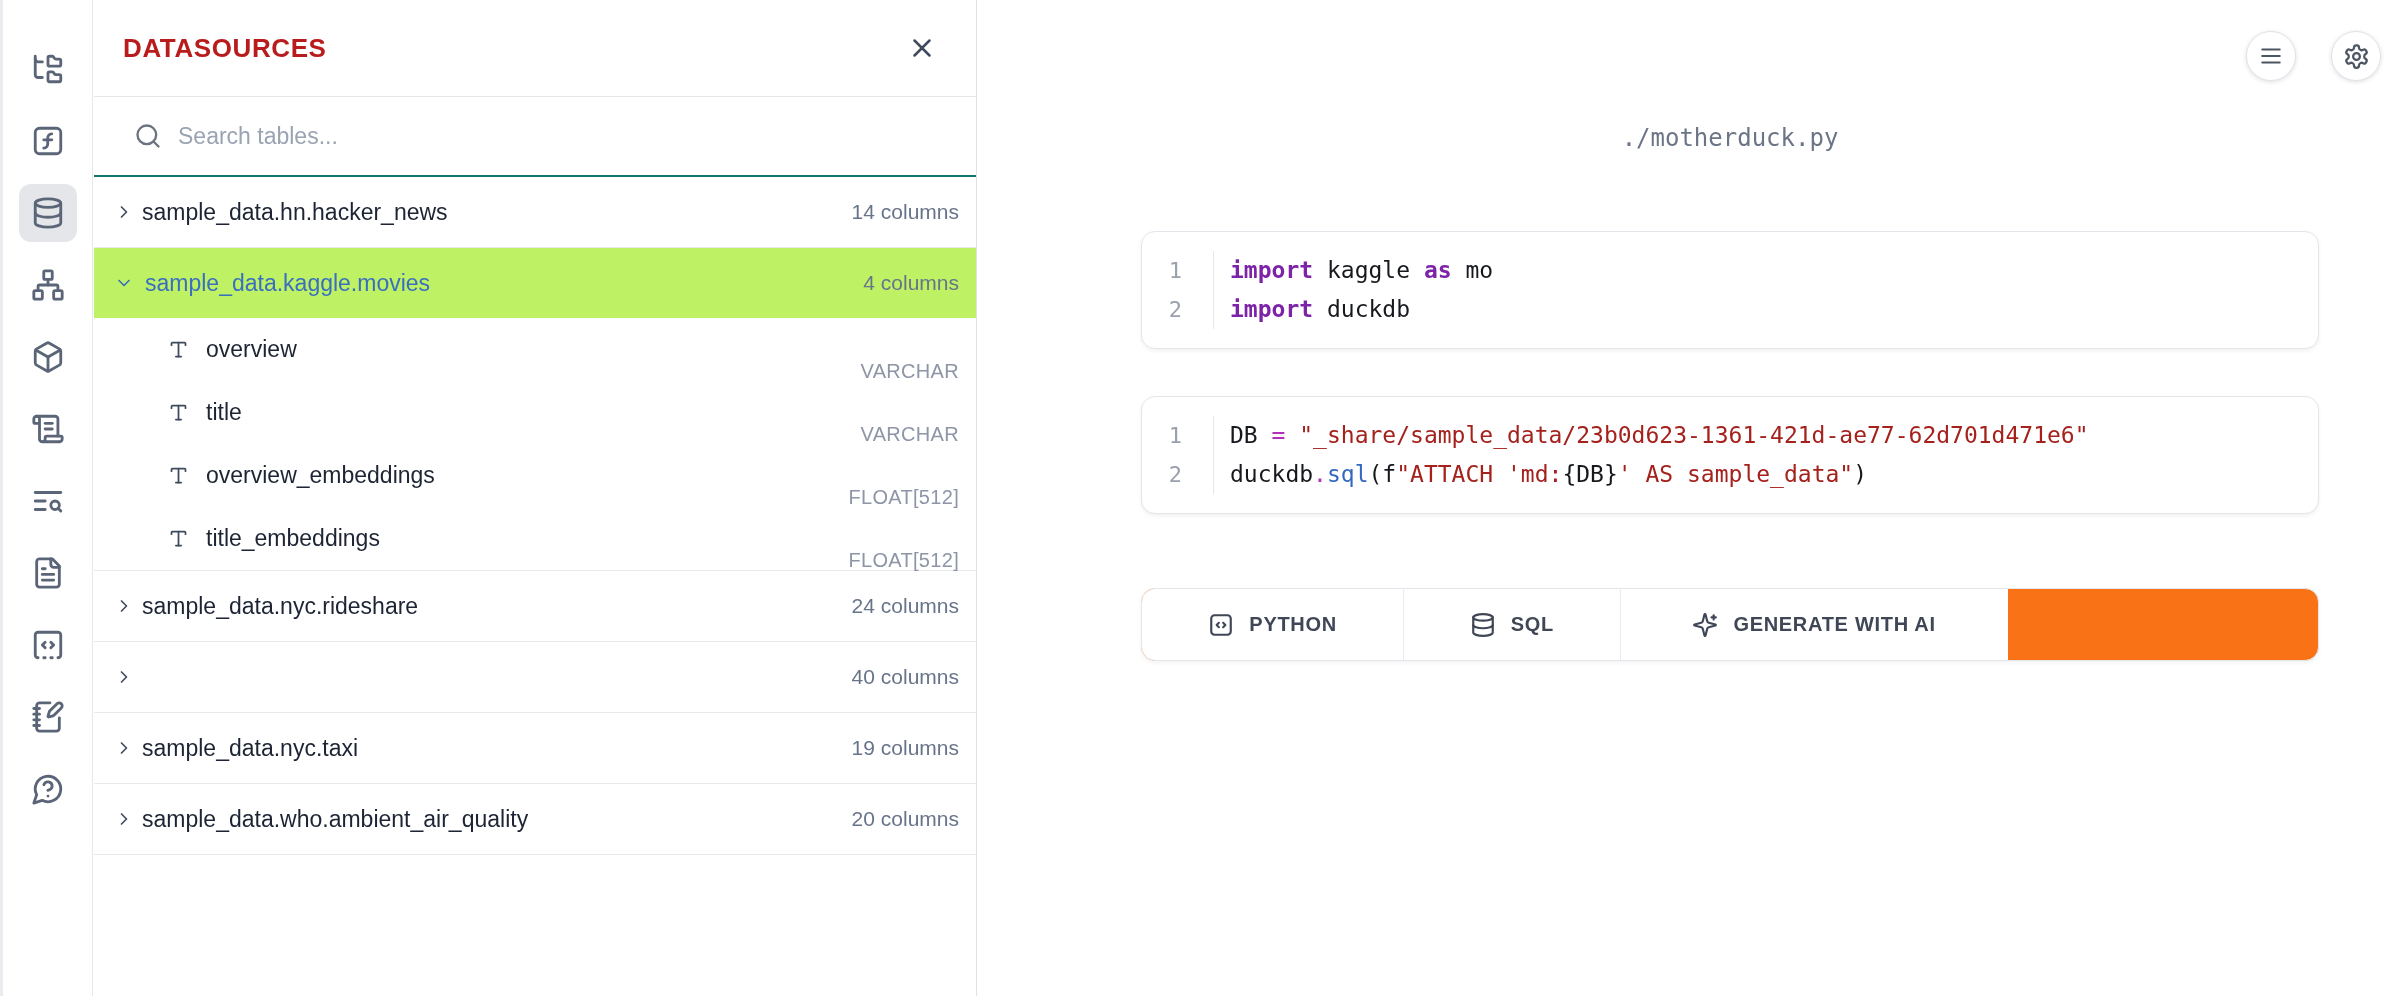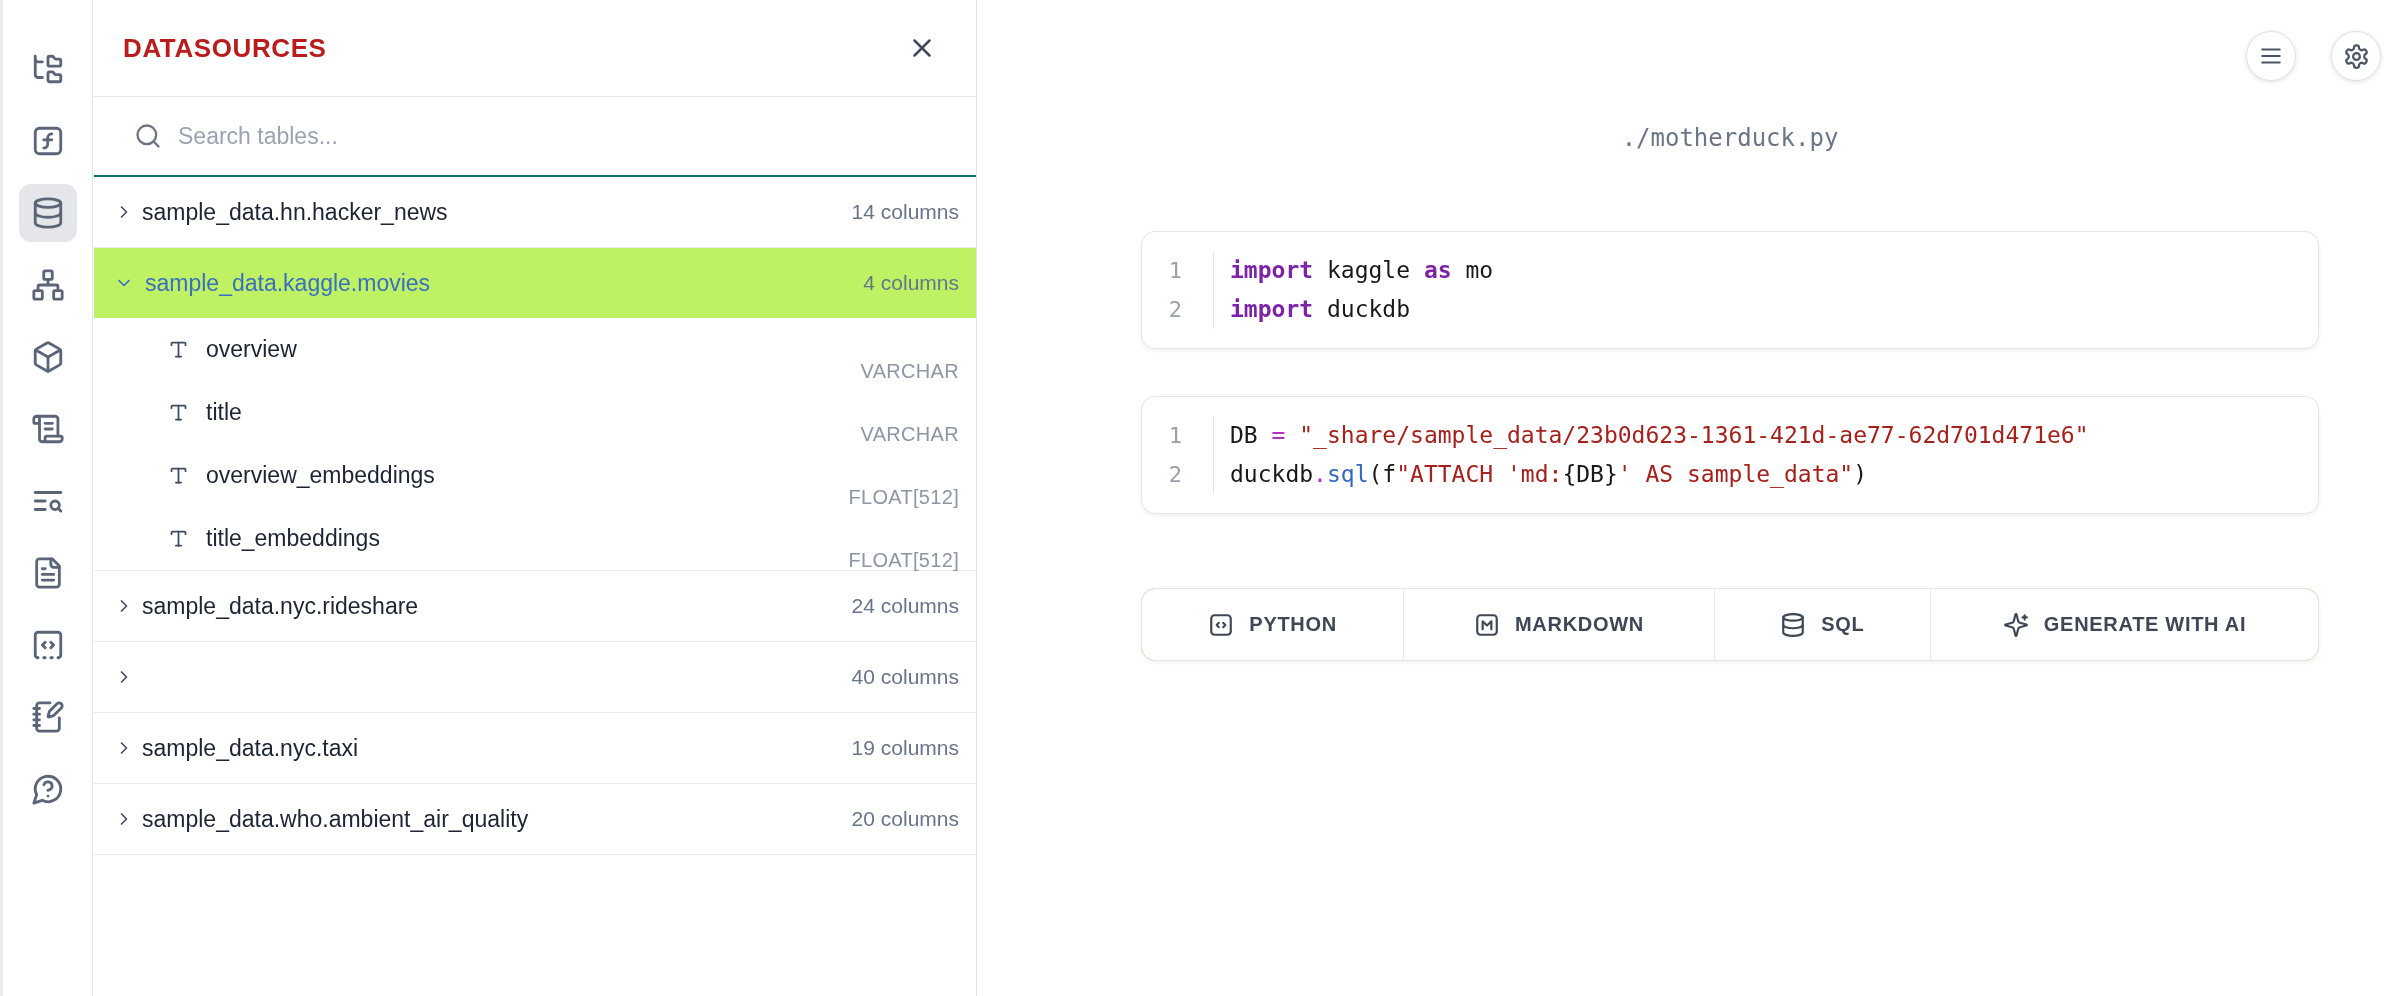--- a/index.html
+++ b/index.html
@@ -369,29 +369,20 @@
       <button class="seg" style="width: 22.3%;">
         <span class="icon">
           <svg viewBox="0 0 24 24" width="26" height="26" fill="none" stroke="currentColor" stroke-width="2" stroke-linecap="round" stroke-linejoin="round">
             <rect x="3" y="3" width="18" height="18" rx="3"></rect>
             <path d="m10 10-2 2 2 2"></path>
             <path d="m14 10 2 2-2 2"></path>
           </svg>
         </span>
         <span>PYTHON</span>
       </button>
-      <button class="seg" style="width: 26.4%;">
-        <span class="icon">
-          <svg viewBox="0 0 24 24" width="26" height="26" fill="none" stroke="currentColor" stroke-width="2" stroke-linecap="round" stroke-linejoin="round">
-            <rect x="3" y="3" width="18" height="18" rx="3"></rect>
-            <path d="M8 16V8.6l4 3.8 4-3.8V16"></path>
-          </svg>
-        </span>
-        <span>MARKDOWN</span>
-      </button>
       <button class="seg" style="width: 18.4%;">
         <span class="icon">
           <svg viewBox="0 0 24 24" width="26" height="26" fill="none" stroke="currentColor" stroke-width="2" stroke-linecap="round" stroke-linejoin="round">
             <ellipse cx="12" cy="5" rx="9" ry="3"></ellipse>
             <path d="M3 5v14a9 3 0 0 0 18 0V5"></path>
             <path d="M3 12a9 3 0 0 0 18 0"></path>
           </svg>
         </span>
         <span>SQL</span>
       </button>

